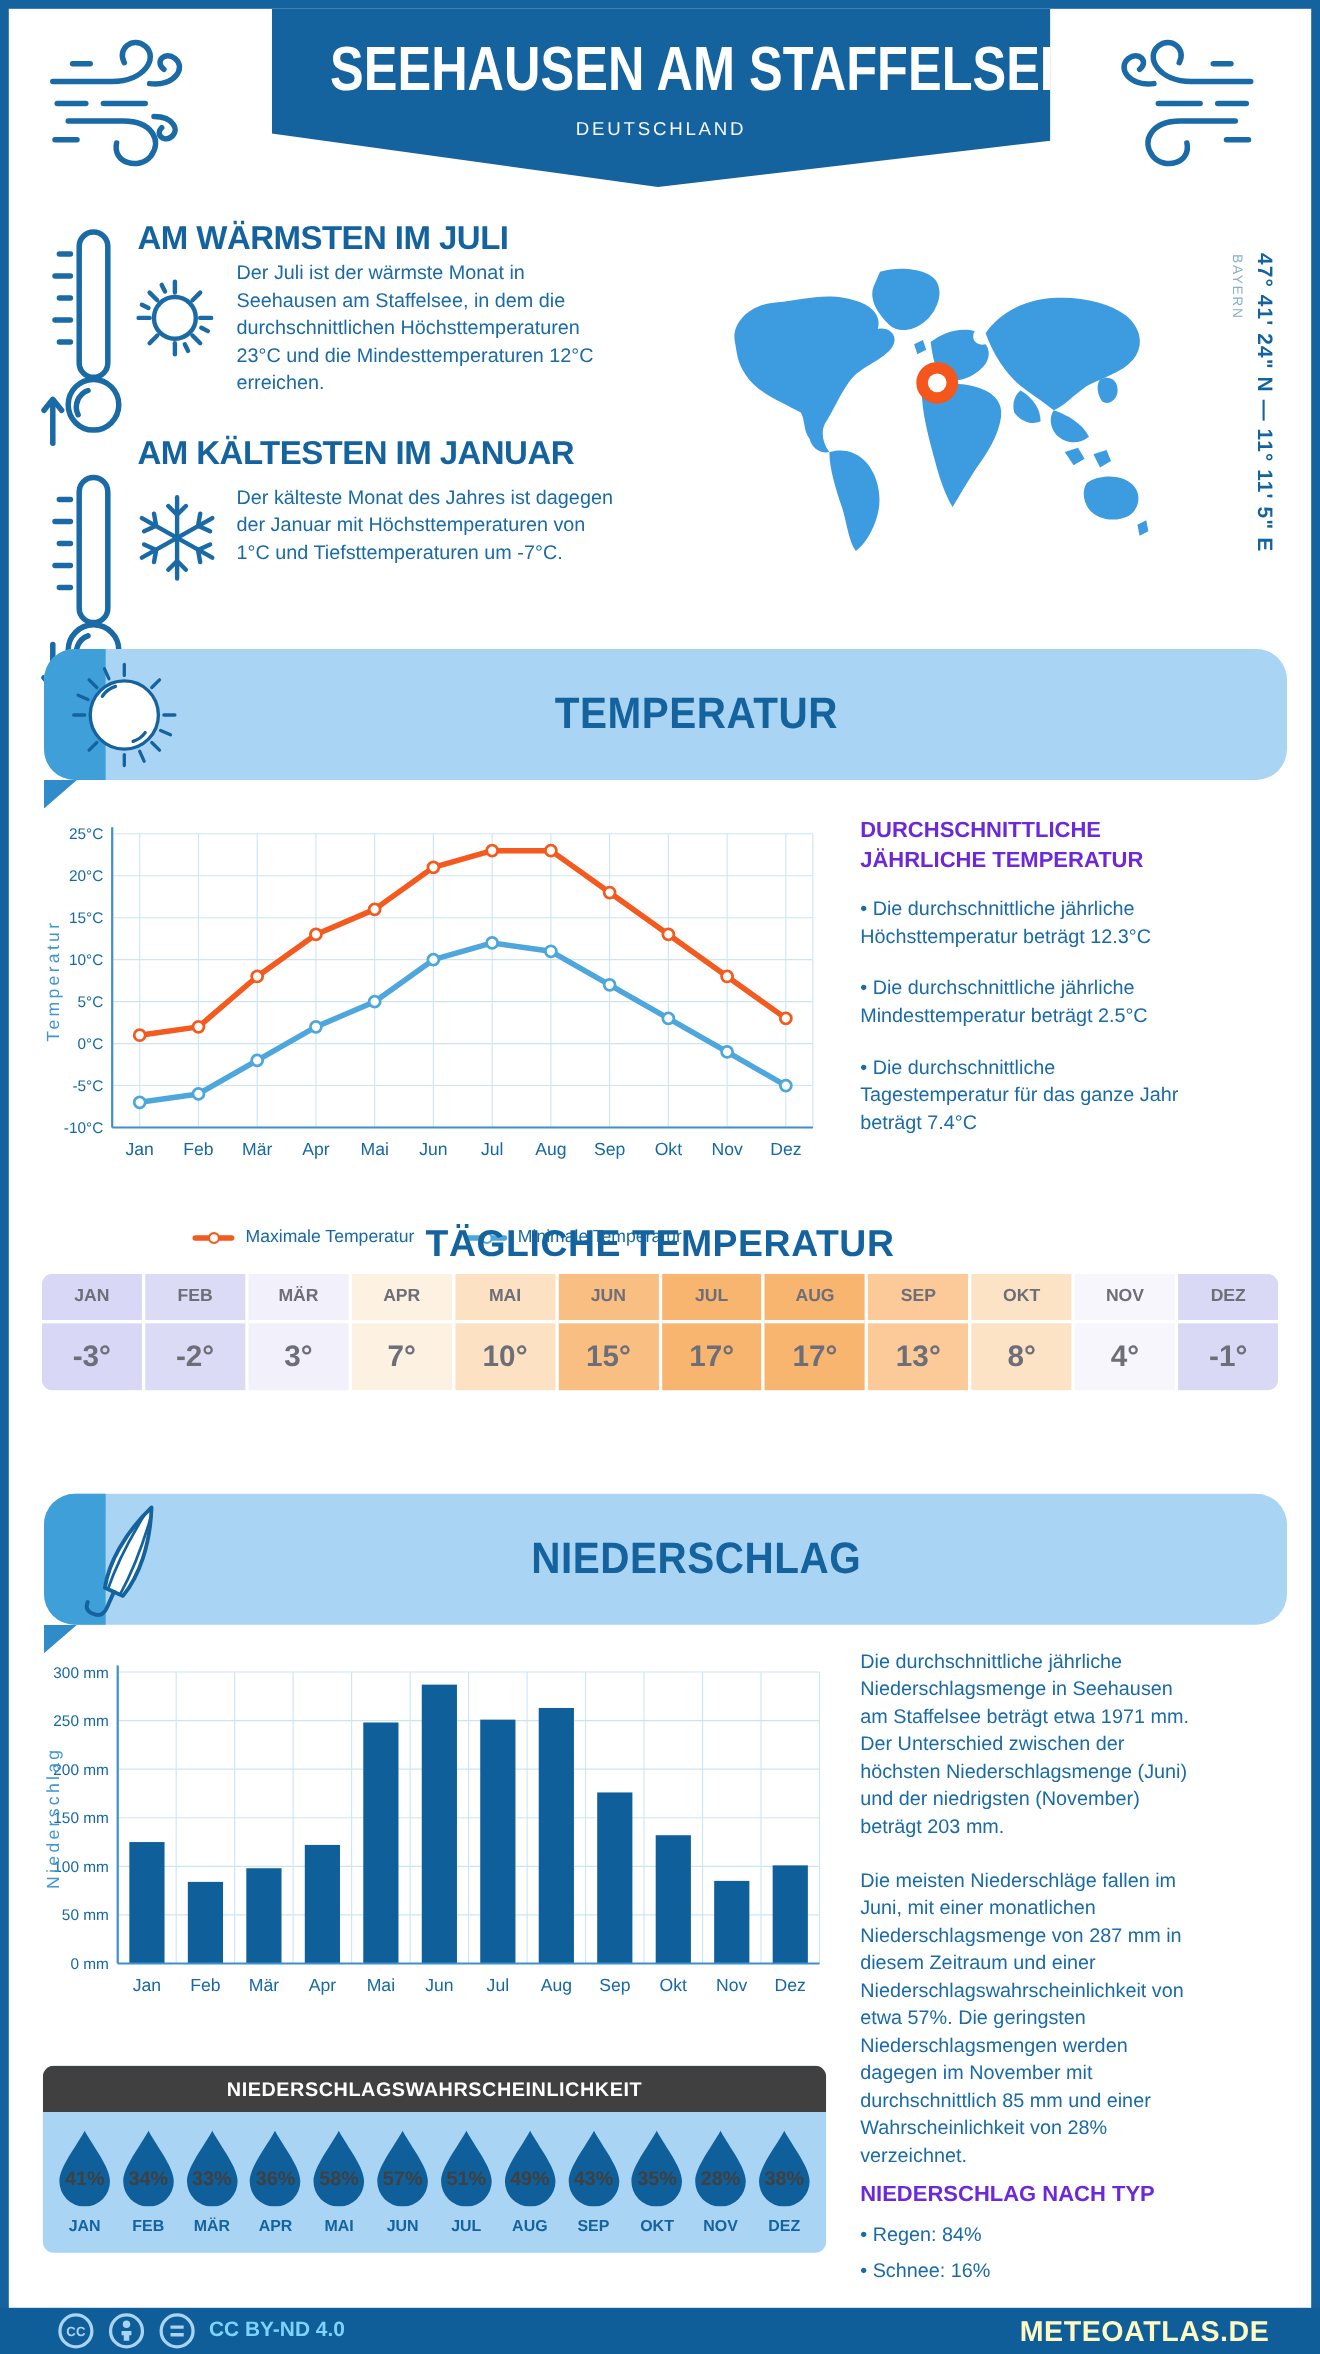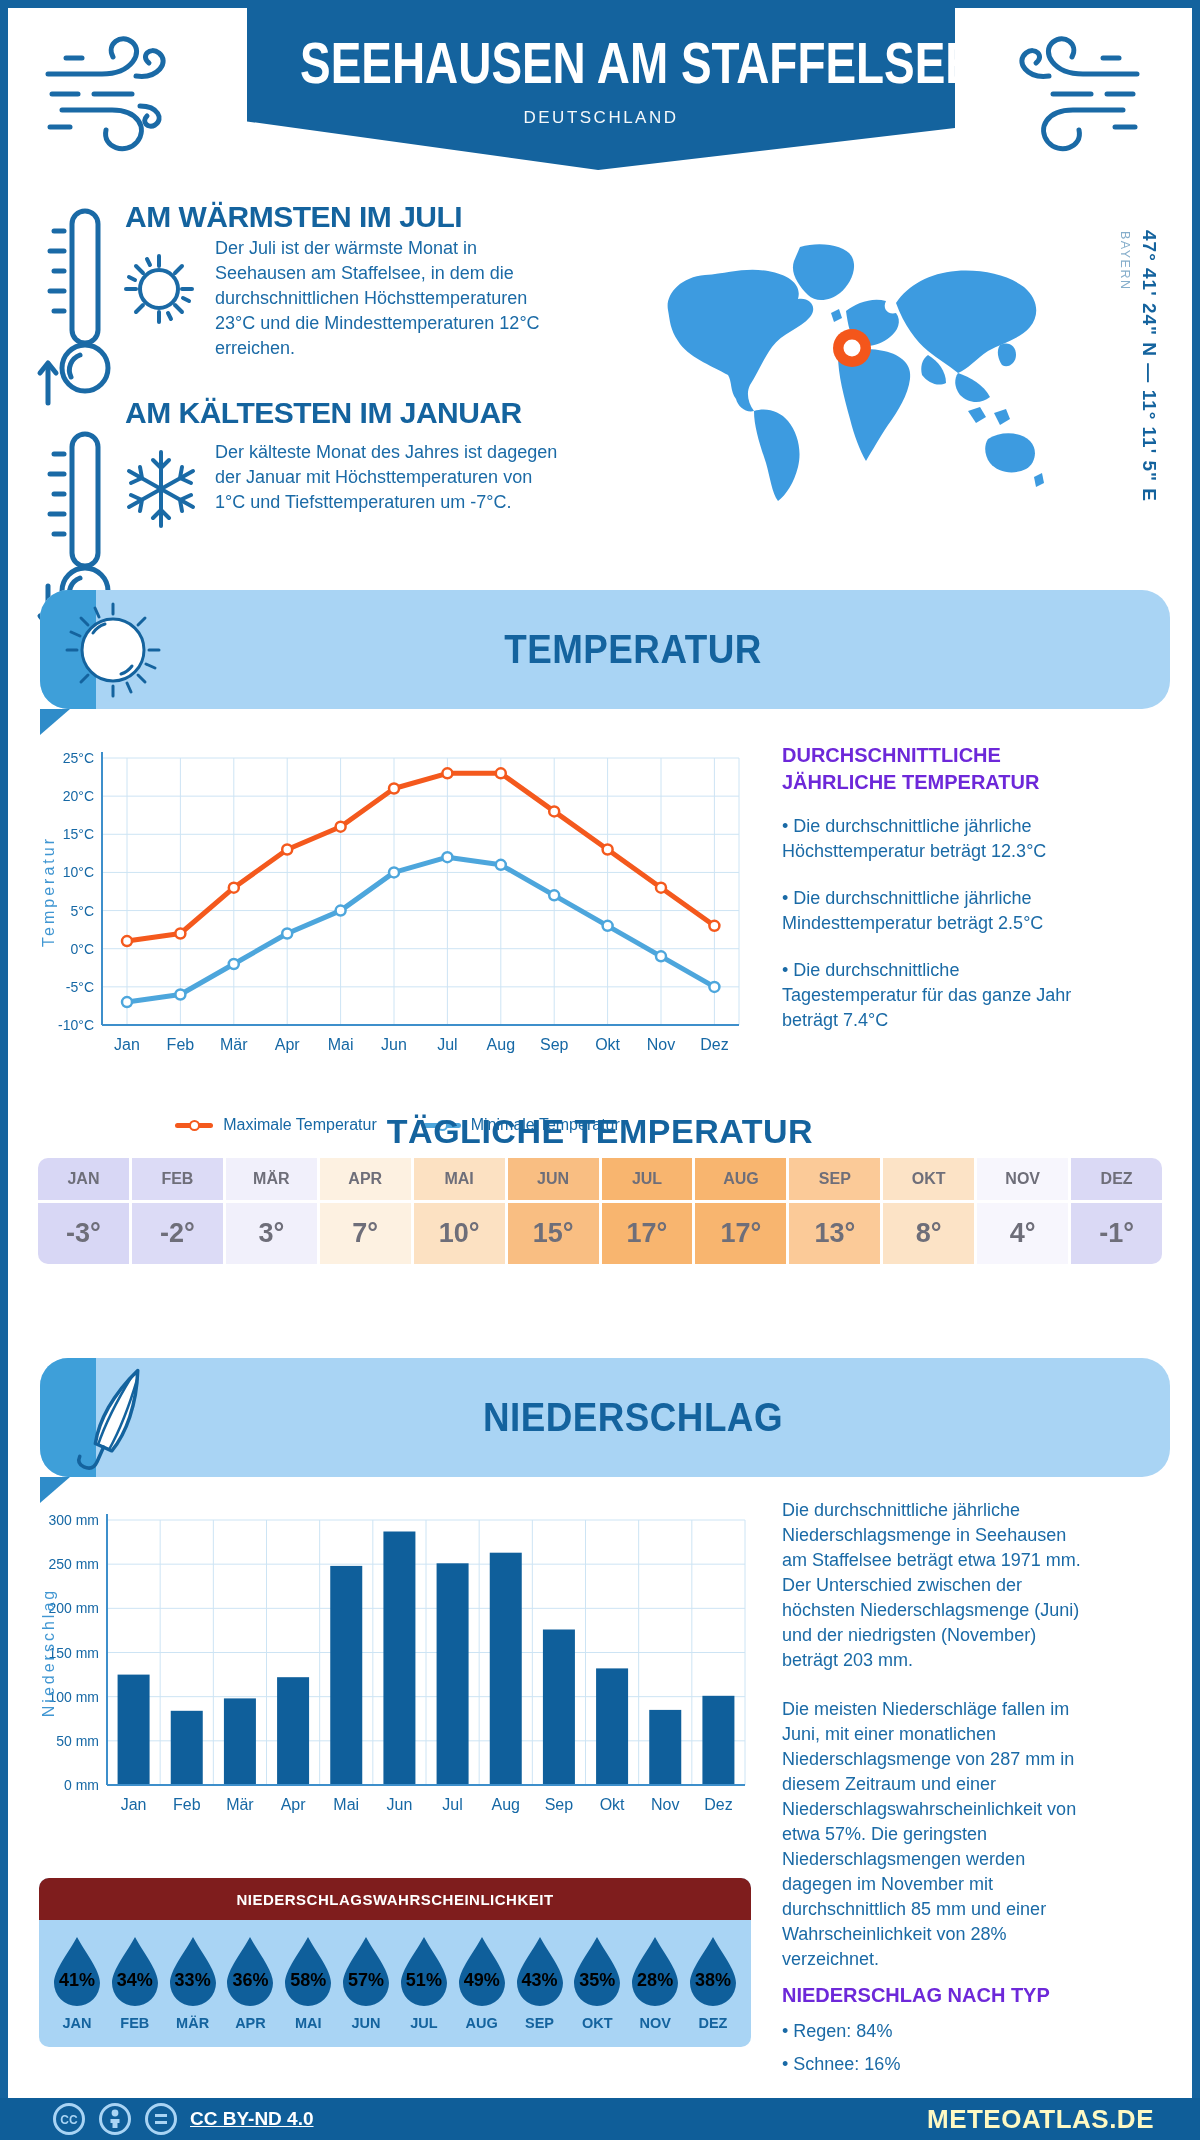--- a/index.html
+++ b/index.html
@@ -34,29 +34,29 @@
   .dcol .hd{height:42px;display:flex;align-items:center;justify-content:center;font-size:16px;font-weight:bold;color:#6e6e79;border-bottom:3px solid #fff;}
   .dcol .val{height:61px;display:flex;align-items:center;justify-content:center;font-size:27px;font-weight:bold;color:#6e6e79;}
   
   .legend-row{display:flex;justify-content:center;align-items:center;gap:46px;margin-top:44px;}
   .leg-item{display:flex;align-items:center;gap:10px;font-size:16px;color:#1668A5;}
   .leg-line{position:relative;width:38px;height:5px;border-radius:3px;}
   .leg-line i{position:absolute;left:14px;top:-3px;width:7px;height:7px;border-radius:50%;background:#fff;border:2px solid;}
   .leg-sq{width:13px;height:13px;background:#0F5F9B;}
   
   .prob-panel{width:712px;background:#A9D4F4;border-radius:10px;overflow:hidden;}
-  .prob-head{height:42px;background:#7f1d1d;display:flex;align-items:center;justify-content:center;
-    color:#fff;font-weight:bold;font-size:15px;letter-spacing:.5px;}
+  .prob-head{height:42px;background:#404040;display:flex;align-items:center;justify-content:center;
+    color:#fff;font-weight:bold;font-size:18px;letter-spacing:.5px;}
   .drops{display:flex;justify-content:space-between;padding:14px 12px 16px 12px;}
   .drop{position:relative;width:52px;text-align:center;}
-  .drop .pct{position:absolute;left:0;top:36px;width:52px;text-align:center;color:#000000;font-size:18px;font-weight:bold;}
+  .drop .pct{position:absolute;left:0;top:36px;width:52px;text-align:center;color:#404040;font-size:18px;font-weight:bold;}
   .drop .mon{display:block;margin-top:5px;font-size:14.5px;font-weight:bold;color:#14639E;}
   
   .footer{left:0;top:2098px;width:1200px;height:42px;background:#0F5E99;display:flex;align-items:center;padding:0;box-sizing:border-box;}
-  .footer .lic{display:flex;align-items:center;gap:12px;margin-left:52px;color:#ffffff;font-size:19px;font-weight:bold;text-decoration:underline;}
+  .footer .lic{display:flex;align-items:center;gap:12px;margin-left:52px;color:#7dd3fc;font-size:19px;font-weight:bold;}
   .footer .site{margin-left:auto;margin-right:46px;color:#fef9c3;font-size:26px;font-weight:bold;letter-spacing:.5px;text-align:center;}
   svg text{font-family:"Liberation Sans",sans-serif;}
 </style>
 </head>
 <body>
 
 <div class="page">
 
   <div class="abs border-strip" style="left:0;top:0;width:1200px;height:8px;"></div>
   <div class="abs border-strip" style="left:0;top:0;width:8px;height:2140px;"></div>

